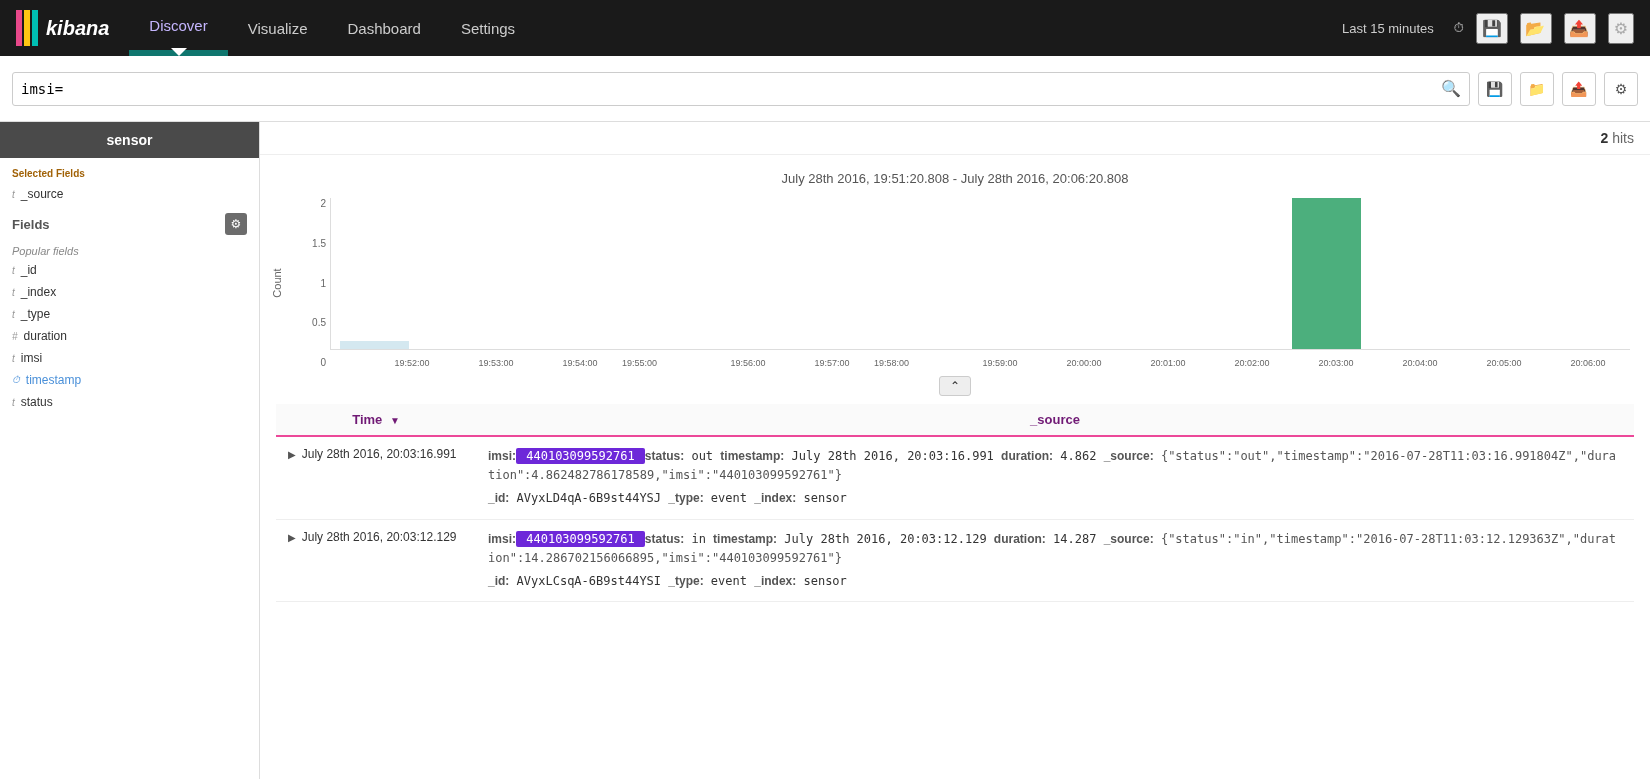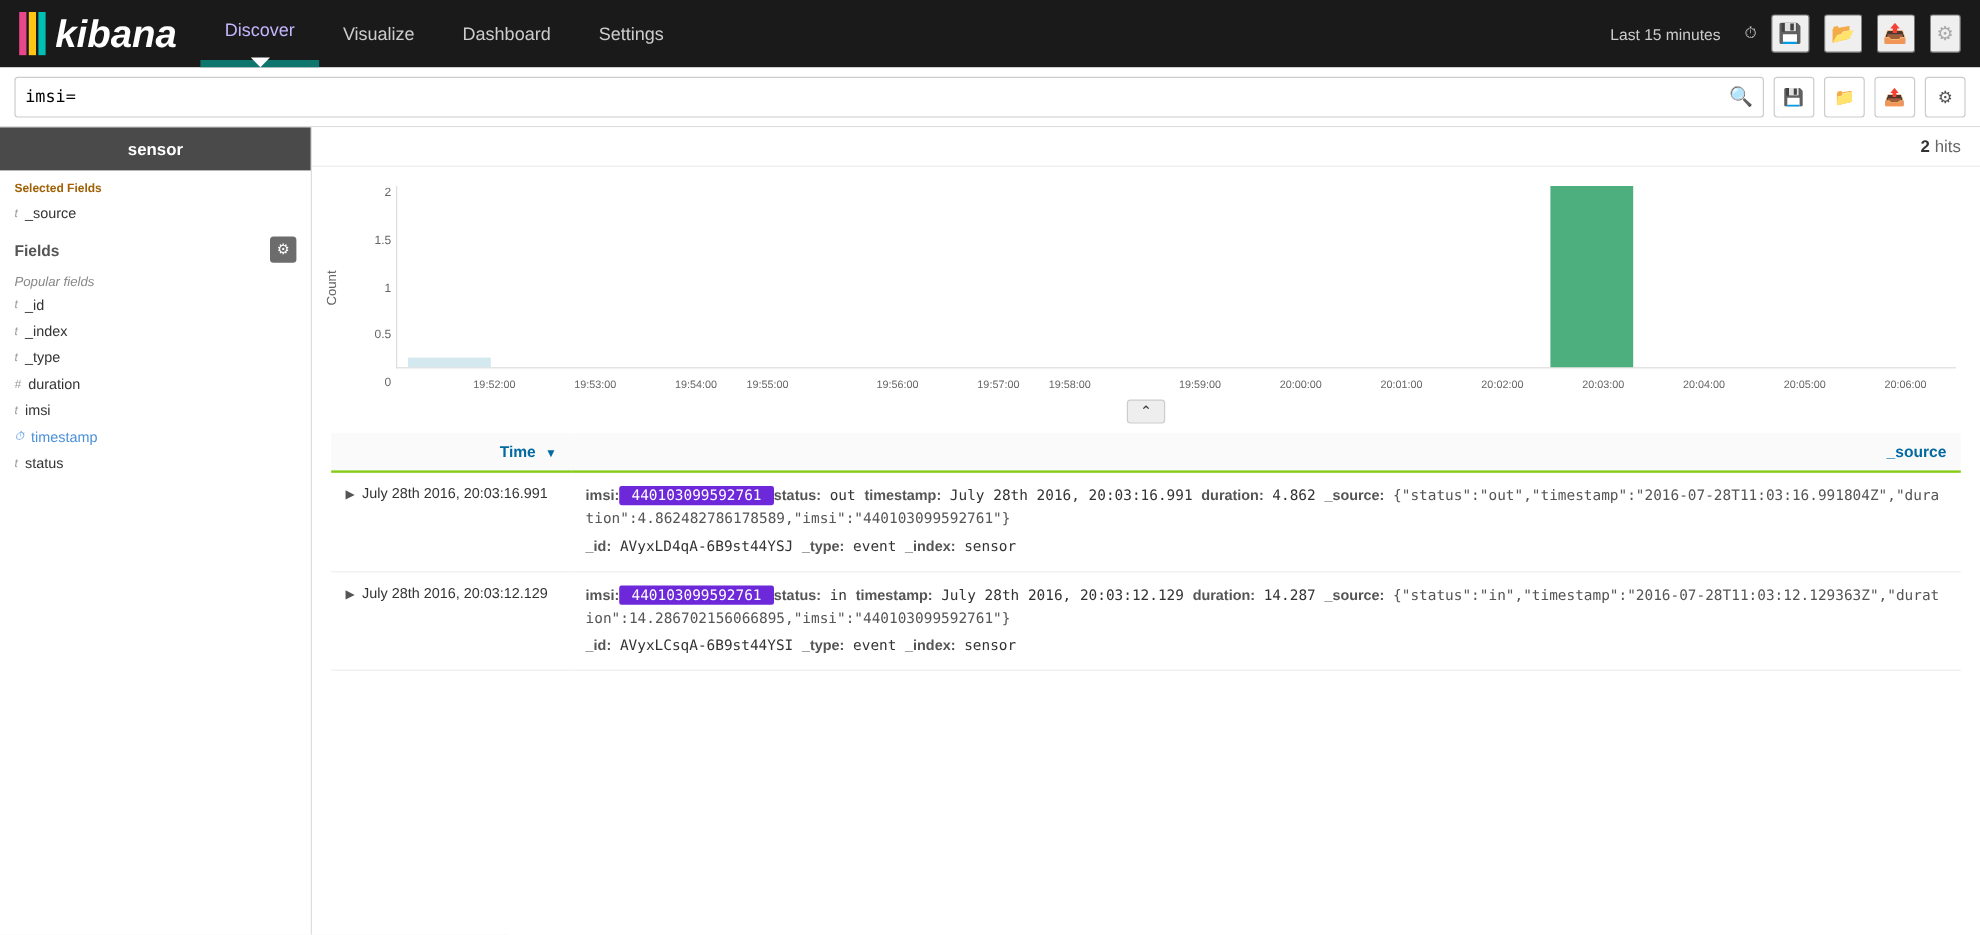--- a/index.html
+++ b/index.html
@@ -25,21 +25,21 @@
       margin-right: 6px;
     }
     .kibana-logo .color-bars span {
       width: 6px;
       margin-right: 2px;
     }
     .kibana-logo .color-bars .bar1 { background: #e8488a; }
     .kibana-logo .color-bars .bar2 { background: #fec514; }
     .kibana-logo .color-bars .bar3 { background: #00bfb3; }
     .kibana-logo-text {
-      font-size: 32px;
+      font-size: 20px;
       font-weight: bold;
       color: #fff;
       font-style: italic;
     }
     .nav-items {
       display: flex;
       align-items: center;
       flex: 1;
     }
     .nav-item {
@@ -81,21 +81,21 @@
       padding: 4px;
     }
 
     
     .search-bar {
       display: flex;
       align-items: center;
       background: #fff;
       border-bottom: 1px solid #ddd;
       padding: 8px 12px;
-      height: 50px;
+      height: 66px;
     }
     .search-input-wrapper {
       flex: 1;
       display: flex;
       align-items: center;
       border: 1px solid #ccc;
       border-radius: 3px;
       padding: 0 8px;
       height: 34px;
       background: #fff;
@@ -283,25 +283,25 @@
 
     
     .results-area {
       padding: 0 16px 16px 16px;
     }
     .results-table {
       width: 100%;
       border-collapse: collapse;
     }
     .results-table th {
-      text-align: right;
+      text-align: center;
       padding: 8px 12px;
-      border-bottom: 2px solid #84cc16;
+      border-bottom: 2px solid #ec4899;
       font-size: 13px;
-      color: #0369a1;
+      color: #701a75;
       background: #fafafa;
     }
     .th-time {
       width: 200px;
     }
     .sort-arrow {
       font-size: 10px;
       margin-left: 4px;
     }
     .result-row td {
@@ -440,20 +440,21 @@
 
   <main class="content-area">
 
     <div class="hits-bar">
       <span class="hits-count">2</span>
       <span>&nbsp;</span>
       <span>hits</span>
     </div>
 
     <div class="chart-area">
+      <div class="chart-title">July 28th 2016, 19:51:20.808 - July 28th 2016, 20:06:20.808</div>
       <div style="display:flex; align-items:stretch;">
         <div style="position:relative; width:50px; display:flex; align-items:center; justify-content:flex-end;">
           <div style="transform:rotate(-90deg); white-space:nowrap; font-size:11px; color:#666; position:absolute; left:-18px;">Count</div>
           <div style="display:flex; flex-direction:column; justify-content:space-between; height:170px; align-items:flex-end; padding-right:4px; font-size:10px; color:#666;">
             <span>2</span>
             <span>1.5</span>
             <span>1</span>
             <span>0.5</span>
             <span>0</span>
           </div>

